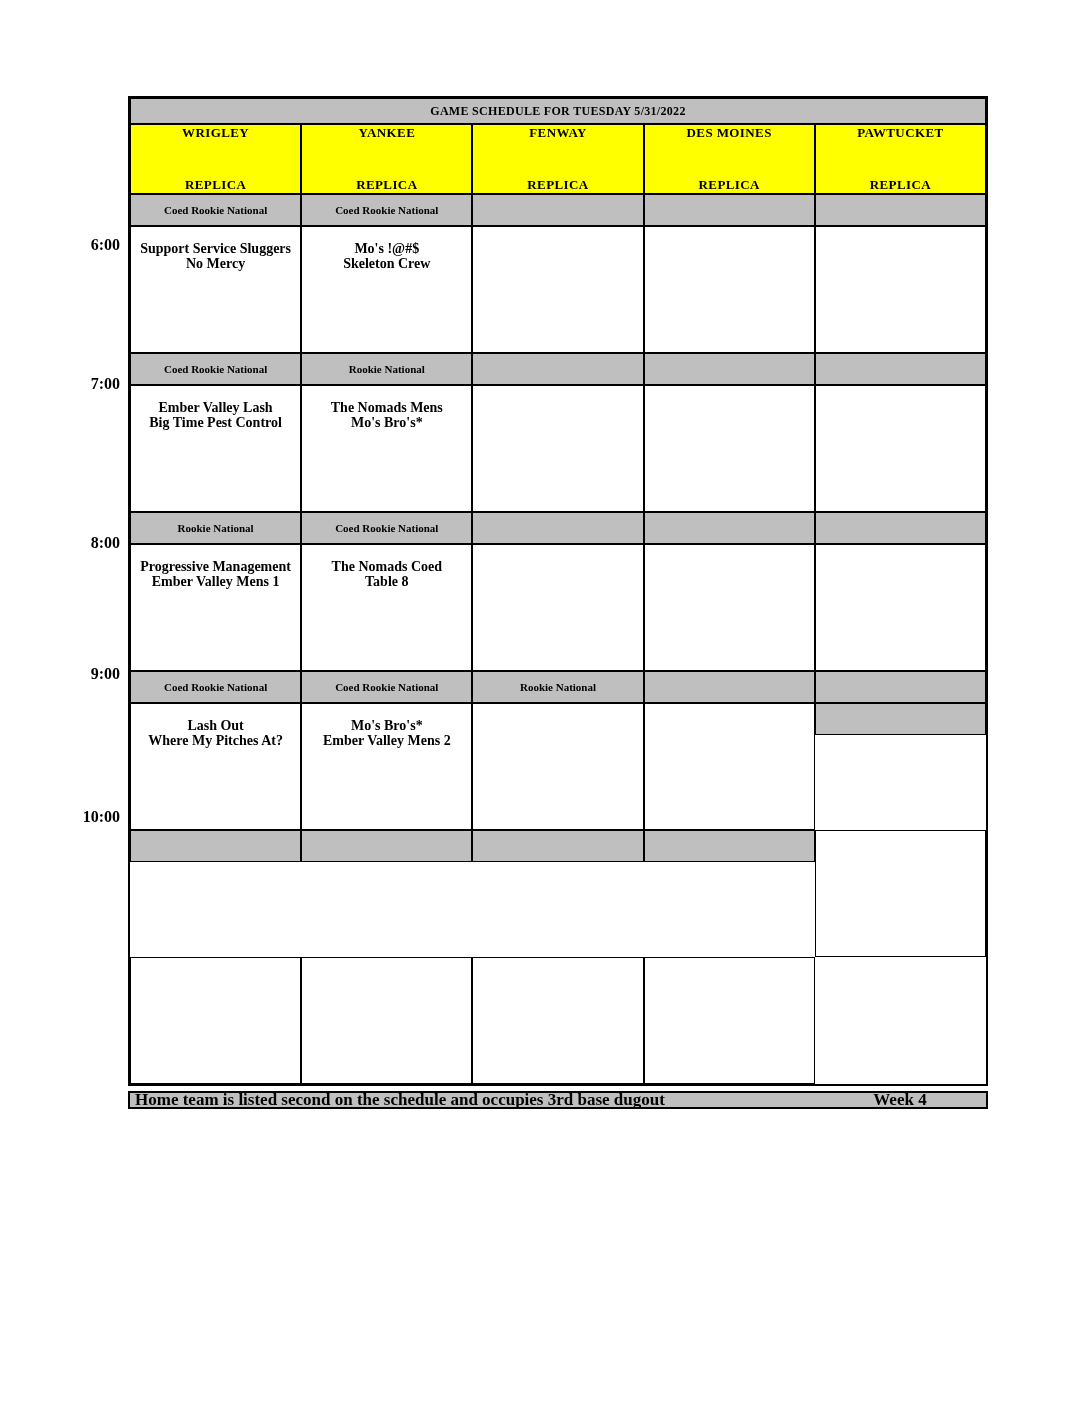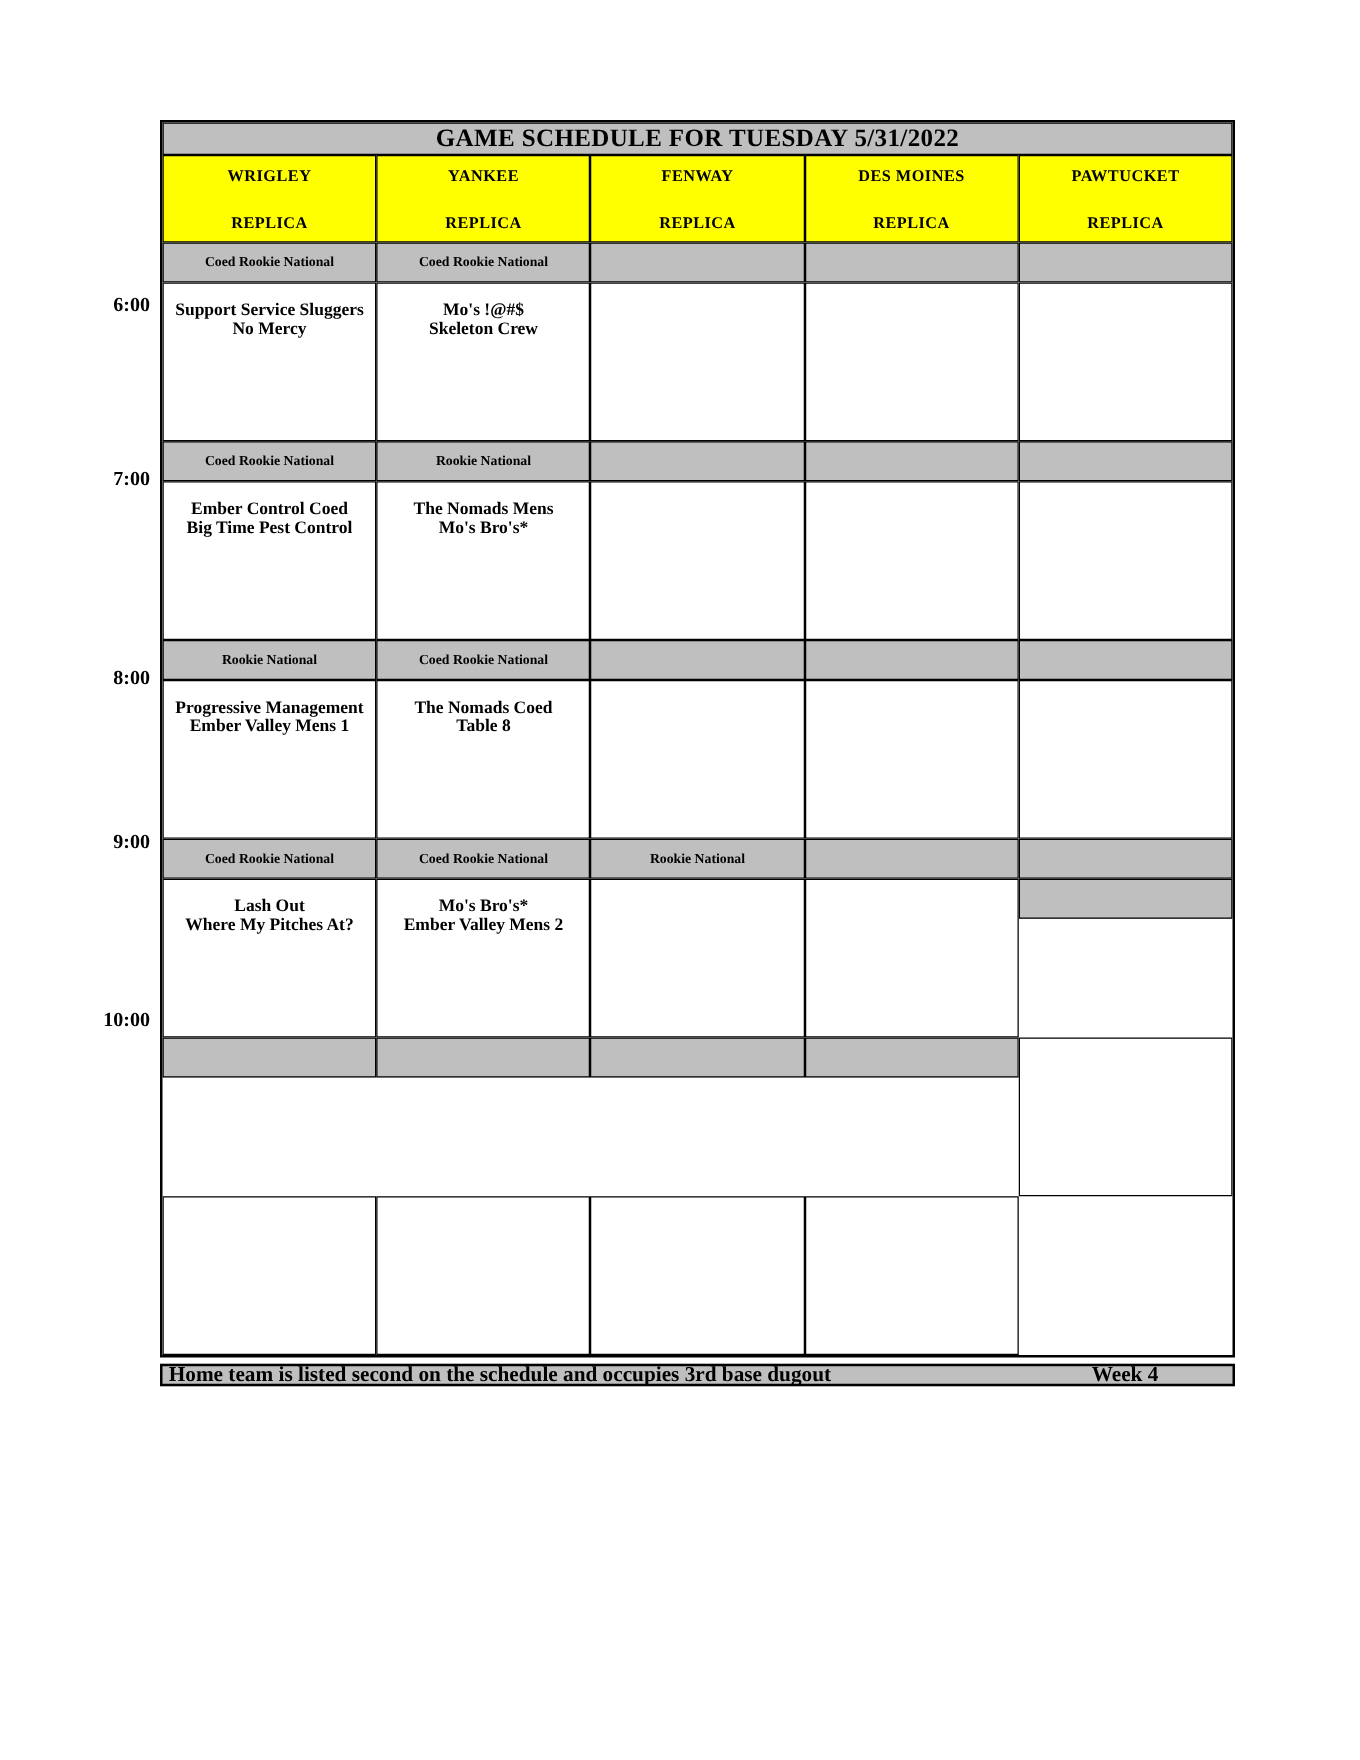--- a/index.html
+++ b/index.html
@@ -36,30 +36,31 @@
   .cell{
     border:1px solid var(--border);
     display:flex;align-items:center;justify-content:center;
     text-align:center;
     overflow:hidden;
   }
   .title{
     grid-column:1 / -1;
     height:26px;
     background:var(--band-bg);
-    font-size:20px;font-weight:bold;
+    font-size:12px;font-weight:bold;
     letter-spacing:.3px;
   }
   .hdr{
     height:70px;
     background:var(--header-bg);
     flex-direction:column;
     gap:21px;
     font-size:13px;font-weight:bold;
     letter-spacing:.4px;
+    justify-content:space-between;
   }
   .band{
     height:32px;
     background:var(--band-bg);
     font-size:11px;font-weight:bold;
   }
   .game{
     height:127px;
     background:var(--page-bg);
     flex-direction:column;
@@ -145,21 +146,21 @@
         <span class="team"></span>
       </div>
 
       <div class="cell band">Coed Rookie National</div>
       <div class="cell band">Rookie National</div>
       <div class="cell band"></div>
       <div class="cell band"></div>
       <div class="cell band"></div>
 
       <div class="cell game">
-        <span class="team">Ember Control Coed</span>
+        <span class="team">Ember Valley Lash</span>
         <span class="team">Big Time Pest Control</span>
       </div>
       <div class="cell game">
         <span class="team">The Nomads Mens</span>
         <span class="team">Mo's Bro's*</span>
       </div>
       <div class="cell game">
         <span class="team"></span>
         <span class="team"></span>
       </div>

